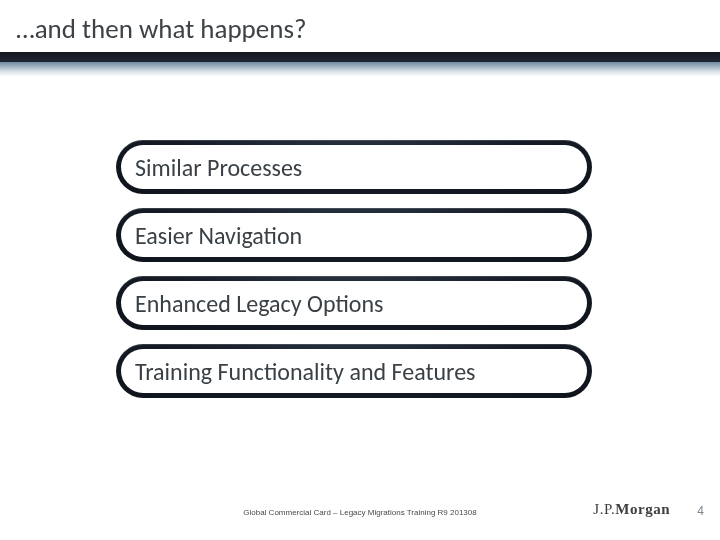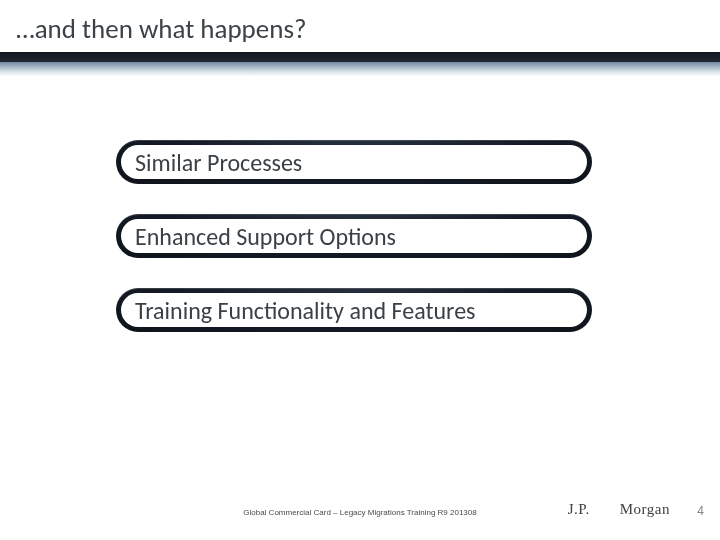--- a/index.html
+++ b/index.html
@@ -39,22 +39,22 @@
   }
 
   .bar-area {
     position: absolute;
     top: 140px;
     left: 116px;
     width: 476px;
   }
   .bar {
     position: relative;
-    height: 44px;
-    margin-bottom: 30px;
+    height: 54px;
+    margin-bottom: 14px;
     border-radius: 28px;
     background: radial-gradient(ellipse at 50% -40%, #2f3a4a 0%, #161c27 55%, #0e131b 100%);
     box-shadow: inset 0 1px 0 rgba(255,255,255,0.15);
   }
   .bar-inner {
     position: absolute;
     top: 5px; left: 5px; right: 5px; bottom: 5px;
     border-radius: 24px;
     background: #ffffff;
     display: flex;
@@ -83,21 +83,21 @@
   .logo {
     position: absolute;
     right: 50px;
     bottom: 22px;
     font-family: Georgia, "Times New Roman", serif;
     font-size: 15px;
     color: #3f3f3f;
     letter-spacing: 0.5px;
   }
   .logo .jp { font-weight: 400; }
-  .logo .morgan { font-weight: 400; margin-left: 30px; }
+  .logo .morgan { font-weight: 700; }
   .pagenum {
     position: absolute;
     right: 16px;
     bottom: 22px;
     font-size: 12px;
     color: #7c8890;
     font-family: Arial, sans-serif;
   }
 </style>
 </head>
@@ -113,21 +113,26 @@
   </div>
 
   <div class="bar-area">
     <div class="bar">
       <div class="bar-inner">
         <span>Similar Processes</span>
       </div>
     </div>
     <div class="bar">
       <div class="bar-inner">
-        <span>Enhanced Support Options</span>
+        <span>Easier Navigation</span>
+      </div>
+    </div>
+    <div class="bar">
+      <div class="bar-inner">
+        <span>Enhanced Legacy Options</span>
       </div>
     </div>
     <div class="bar">
       <div class="bar-inner">
         <span>Training Functionality and Features</span>
       </div>
     </div>
   </div>
 
   <div class="footer">

